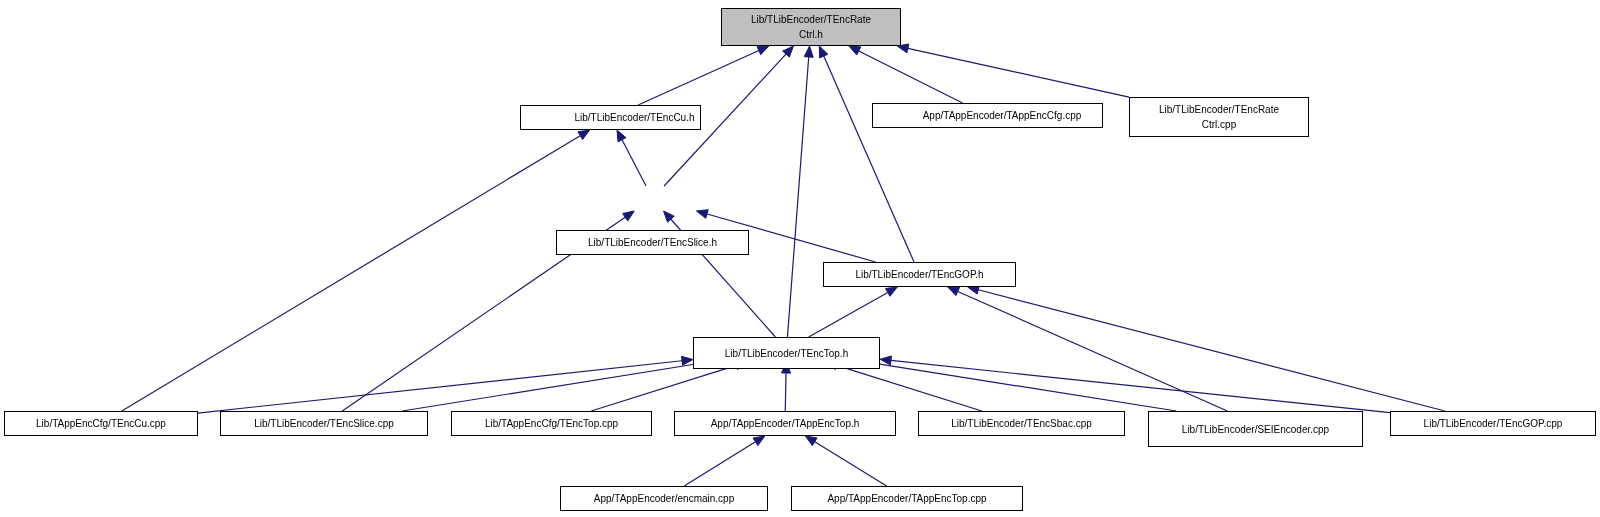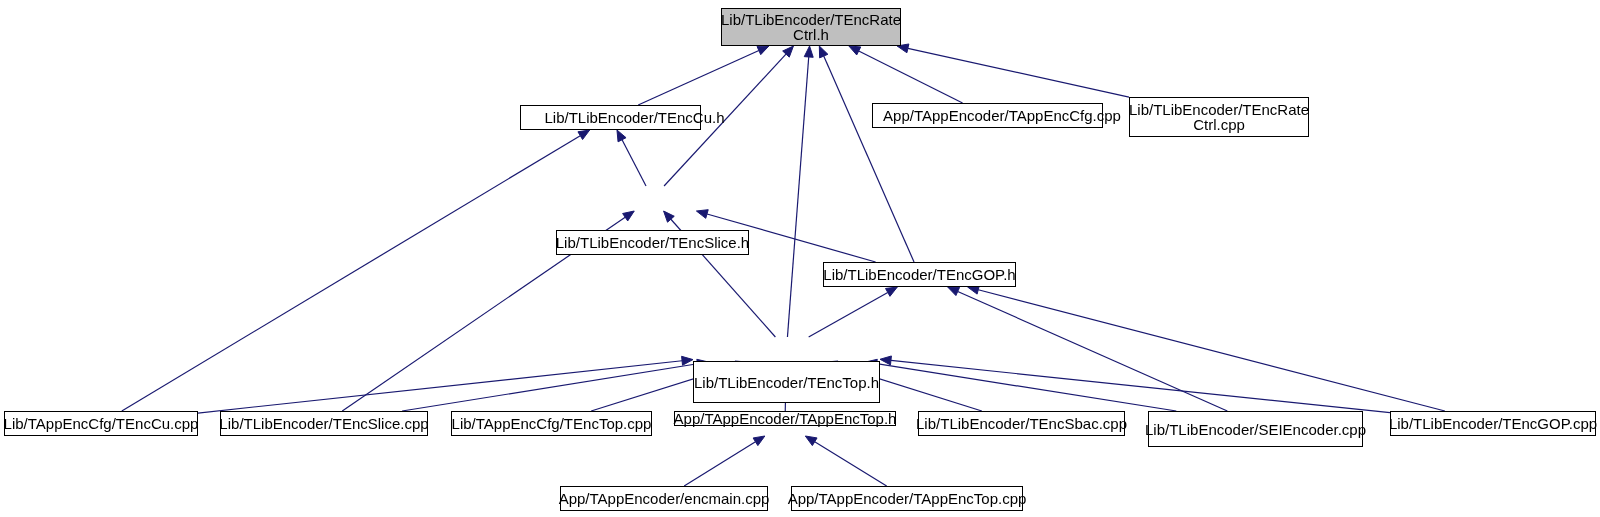--- a/index.html
+++ b/index.html
@@ -1,20 +1,20 @@
 <!DOCTYPE html>
 <html><head>
 <meta charset="utf-8">
 <style>
   html, body { margin: 0; padding: 0; background: #ffffff; }
   body { width: 1600px; height: 517px; position: relative; overflow: hidden;
          font-family: "Liberation Sans", "DejaVu Sans", sans-serif; }
   #graph { position: absolute; left: 0; top: 0; width: 1600px; height: 517px; }
   .node { position: absolute; box-sizing: border-box; border: 1px solid #000;
-          background: #fff; font-size: 15px; color: #000; text-align: center;
+          background: #fff; font-size: 10px; color: #000; text-align: center;
           display: flex; align-items: center; justify-content: center;
           line-height: 15px; white-space: pre; cursor: pointer; }
   .node.root { background: #bfbfbf; cursor: default; }
 </style>
 </head>
 <body>
 
 <svg id="graph" xmlns="http://www.w3.org/2000/svg" width="1600" height="517">
     <line x1="638.1933701657458" y1="105" x2="758.880093344737" y2="50.52544415112869" stroke="#191970" stroke-width="1.2"></line>
     <polygon points="768.9060773480663,46 760.7314114065624,54.62698306158158 757.0287752829116,46.42390524067579" fill="#191970" stroke="#191970"></polygon>
@@ -65,22 +65,22 @@
   </svg>
 
 <div class="node root" style="left:721px;top:8px;width:180px;height:38px;">Lib/TLibEncoder/TEncRate
 Ctrl.h</div>
 <div class="node" style="left:520px;top:105px;width:181px;height:25px;padding-left:48px;">Lib/TLibEncoder/TEncCu.h</div>
 <div class="node" style="left:872px;top:103px;width:231px;height:25px;padding-left:29px;">App/TAppEncoder/TAppEncCfg.cpp</div>
 <div class="node" style="left:1129px;top:97px;width:180px;height:40px;">Lib/TLibEncoder/TEncRate
 Ctrl.cpp</div>
 <div class="node" style="left:556px;top:186px;width:193px;height:25px;margin-top:44px;">Lib/TLibEncoder/TEncSlice.h</div>
 <div class="node" style="left:823px;top:262px;width:193px;height:25px;">Lib/TLibEncoder/TEncGOP.h</div>
-<div class="node" style="left:693px;top:337px;width:187px;height:42px;margin-top:24px;">Lib/TLibEncoder/TEncTop.h</div>
+<div class="node" style="left:693px;top:337px;width:187px;height:32px;">Lib/TLibEncoder/TEncTop.h</div>
 <div class="node" style="left:4px;top:411px;width:194px;height:25px;">Lib/TAppEncCfg/TEncCu.cpp</div>
 <div class="node" style="left:220px;top:411px;width:208px;height:25px;">Lib/TLibEncoder/TEncSlice.cpp</div>
 <div class="node" style="left:451px;top:411px;width:201px;height:25px;">Lib/TAppEncCfg/TEncTop.cpp</div>
-<div class="node" style="left:674px;top:411px;width:222px;height:15px;">App/TAppEncoder/TAppEncTop.h</div>
+<div class="node" style="left:674px;top:411px;width:222px;height:25px;">App/TAppEncoder/TAppEncTop.h</div>
 <div class="node" style="left:918px;top:411px;width:207px;height:25px;">Lib/TLibEncoder/TEncSbac.cpp</div>
 <div class="node" style="left:1148px;top:411px;width:215px;height:36px;">Lib/TLibEncoder/SEIEncoder.cpp</div>
 <div class="node" style="left:1390px;top:411px;width:206px;height:25px;">Lib/TLibEncoder/TEncGOP.cpp</div>
 <div class="node" style="left:560px;top:486px;width:208px;height:25px;">App/TAppEncoder/encmain.cpp</div>
 <div class="node" style="left:791px;top:486px;width:232px;height:25px;">App/TAppEncoder/TAppEncTop.cpp</div>
 
 </body></html>

